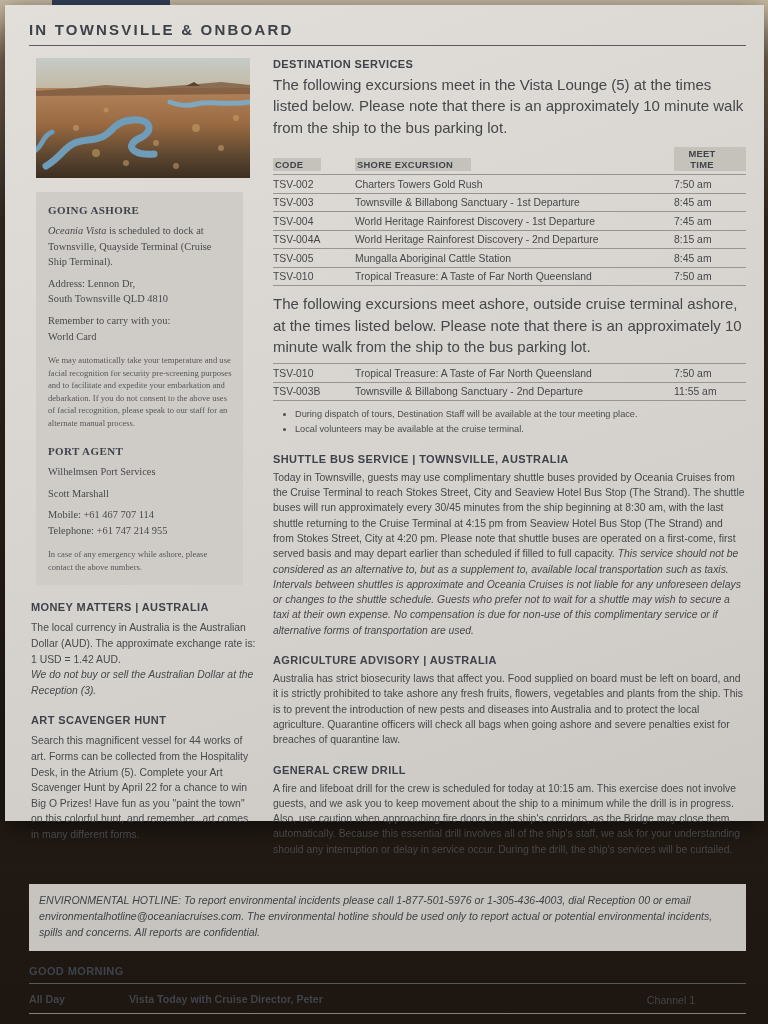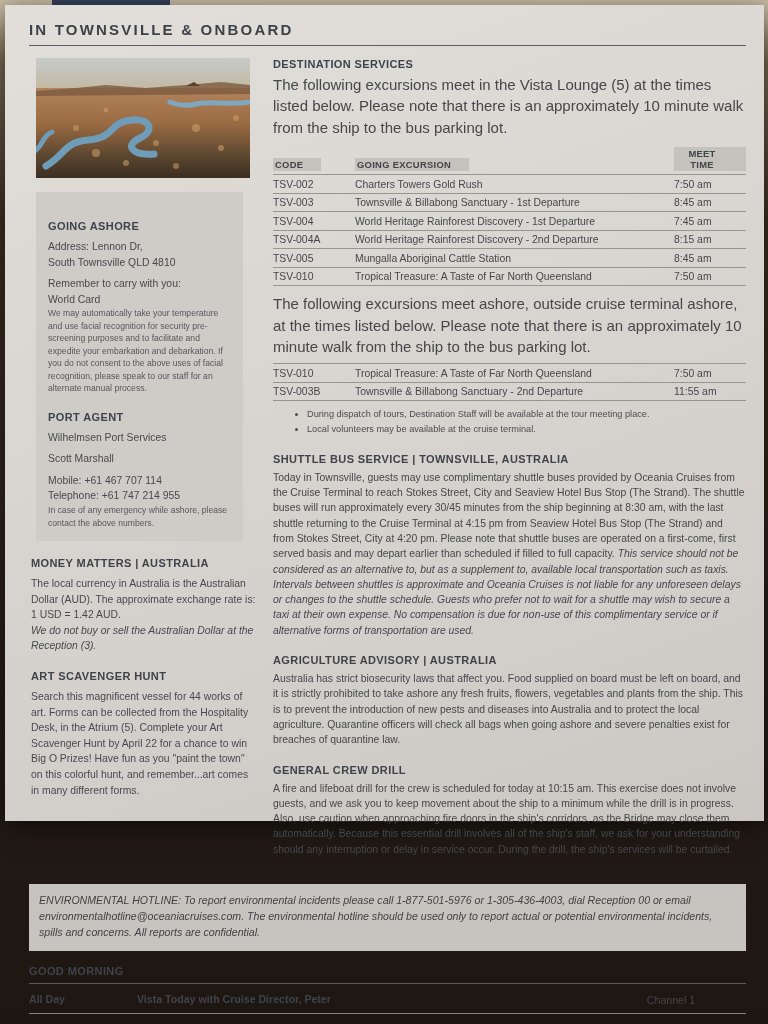--- a/index.html
+++ b/index.html
@@ -18,48 +18,48 @@
     padding: 16px 18px 10px 24px;
   }
   .doc-title { font-size: 15px; font-weight: 700; letter-spacing: 2.2px; color: #3d4249; }
   .title-rule { border: none; border-top: 1.4px solid #5a5d63; margin-top: 7px; }
   .cols { display: flex; gap: 16px; margin-top: 12px; }
   .col-left { width: 228px; flex: none; }
   .col-right { flex: 1; min-width: 0; }
 
   .photo { width: 214px; height: 120px; margin-left: 7px; display: block; }
 
-  .gray-panel { background: #cfccc7; margin: 14px 0 0 7px; width: 207px; padding: 28px 11px 12px 12px; }
+  .gray-panel { background: #cfccc7; margin: 14px 0 0 7px; width: 207px; padding: 12px 11px 12px 12px; font-family: Liberation Serif, serif; }
   h3.sec { font-size: 11px; font-weight: 700; letter-spacing: .4px; color: #3e434b; margin-bottom: 7px; }
   .body-txt { font-size: 10.4px; line-height: 1.5; color: #47494d; }
   .body-txt + .body-txt { margin-top: 6px; }
-  .fine { font-size: 8.6px; line-height: 1.45; color: #55575b; }
+  .fine { font-size: 8.6px; line-height: 1.45; color: #55575b; margin-top: 10px; }
   .it { font-style: italic; }
   .panel-gap { height: 16px; }
 
   .plain-sec { margin: 16px 16px 0 2px; width: 225px; }
 
   
   .r-sec { margin-bottom: 13px; }
   .intro { font-size: 15px; line-height: 1.42; margin-top: 4px; }
   table.exc { width: 100%; border-collapse: collapse; margin-top: 6px; font-size: 10.4px; }
   table.exc td, table.exc th { padding: 3.5px 0 3px 0; border-bottom: 1px solid #97958f; text-align: left; vertical-align: bottom; }
   th .chip { background: #c5c2bc; padding: 1px 18px 1px 2px; display: inline-block; font-size: 9.4px; font-weight: 700; letter-spacing: .3px; color: #3f444b; text-align: center; }
   th.t-time, td.t-time { text-align: right; width: 72px; }
   td.t-code { width: 82px; }
   .bullets { margin: 6px 0 0 10px; font-size: 9.2px; line-height: 1.55; color: #4a4c50; }
-  .bullets li { list-style: disc; margin-left: 24px; }
+  .bullets li { list-style: disc; margin-left: 12px; }
 
   .para { font-size: 10.4px; line-height: 1.47; margin-top: 5px; }
 
   .hotline { background: #c7c4bf; margin-top: 14px; padding: 9px 14px 10px 10px; font-size: 10.6px; line-height: 1.5; color: #3f4246; font-style: italic; }
 
   .gm { margin-top: 14px; }
   .gm-rule { border: none; border-top: 1.4px solid #55585e; margin-top: 6px; }
-  .gm-row { display: flex; align-items: flex-start; border-bottom: 1px solid #83817c; padding: 7px 0 6px 0; min-height: 30px; gap: 8px; }
+  .gm-row { display: flex; align-items: flex-start; border-bottom: 1px solid #83817c; padding: 7px 0 6px 0; min-height: 30px; }
   .gm-time { width: 100px; flex: none; font-size: 10.6px; font-weight: 700; color: #3f444b; padding-top: 2px; }
   .gm-event { flex: 1; font-size: 10.6px; padding-top: 2px; color: #43454a; }
   .gm-event b { font-weight: 700; color: #3f444b; }
   .gm-loc { width: 150px; flex: none; text-align: center; font-size: 10.6px; color: #43454a; align-self: flex-end; padding-bottom: 1px; }
 </style>
 </head>
 <body>
 
 <div class="bg-object"></div>
 
@@ -100,20 +100,21 @@
             <circle cx="185" cy="90" r="3"></circle>
             <circle cx="90" cy="105" r="3"></circle>
           <circle cx="140" cy="108" r="3"></circle>
             <circle cx="200" cy="60" r="3"></circle>
             <circle cx="70" cy="52" r="2.5"></circle>
         </g>
       </svg>
 
       <div class="gray-panel">
         <h3 class="sec">GOING ASHORE</h3>
+        <div class="body-txt"><span class="it">Oceania Vista</span><span> is scheduled to dock at Townsville, Quayside Terminal (Cruise Ship Terminal).</span></div>
         <div class="body-txt">Address: Lennon Dr,</div>
         <div class="body-txt" style="margin-top:0">South Townsville QLD 4810</div>
         <div class="body-txt">Remember to carry with you:</div>
         <div class="body-txt" style="margin-top:0">World Card</div>
         <div class="fine">We may automatically take your temperature and use facial recognition for security pre-screening purposes and to facilitate and expedite your embarkation and debarkation. If you do not consent to the above uses of facial recognition, please speak to our staff for an alternate manual process.</div>
 
         <div class="panel-gap"></div>
         <h3 class="sec">PORT AGENT</h3>
         <div class="body-txt">Wilhelmsen Port Services</div>
         <div class="body-txt">Scott Marshall</div>
@@ -137,21 +138,21 @@
     <div class="col-right">
 
       <div class="r-sec">
         <h3 class="sec" style="margin-bottom:2px">DESTINATION SERVICES</h3>
         <div class="intro">The following excursions meet in the Vista Lounge (5) at the times listed below. Please note that there is an approximately 10 minute walk from the ship to the bus parking lot.</div>
 
         <table class="exc">
           <tbody>
               <tr>
             <th class="t-code"><span class="chip">CODE</span></th>
-            <th><span class="chip">GOING EXCURSION</span></th>
+            <th><span class="chip">SHORE EXCURSION</span></th>
             <th class="t-time"><span class="chip">MEET TIME</span></th>
           </tr>
           <tr>
                 <td class="t-code">TSV-002</td>
                 <td>Charters Towers Gold Rush</td>
                 <td class="t-time">7:50 am</td>
               </tr>
           <tr>
                 <td class="t-code">TSV-003</td>
                 <td>Townsville &amp; Billabong Sanctuary - 1st Departure</td>

